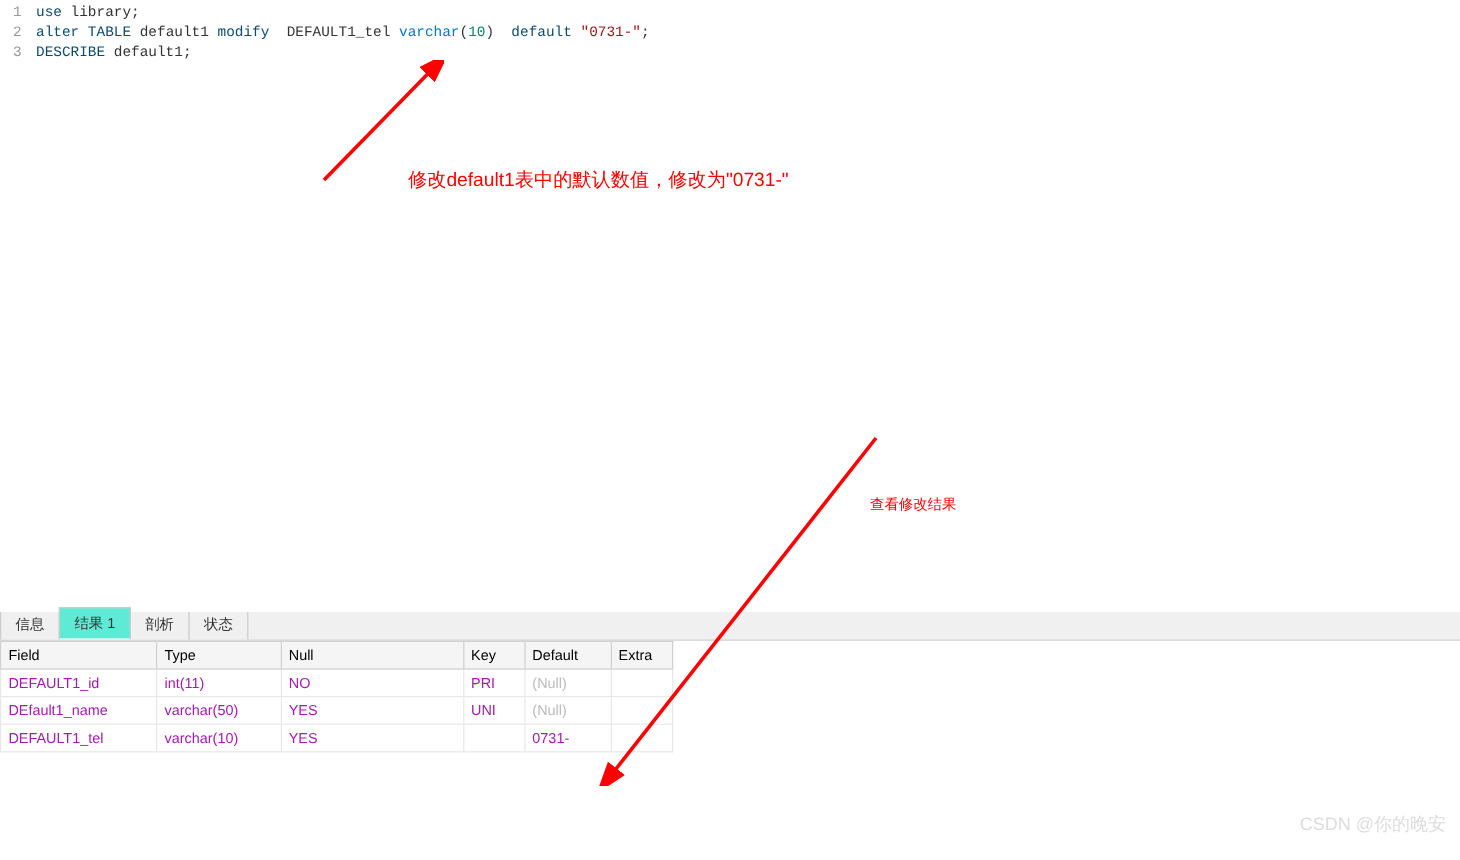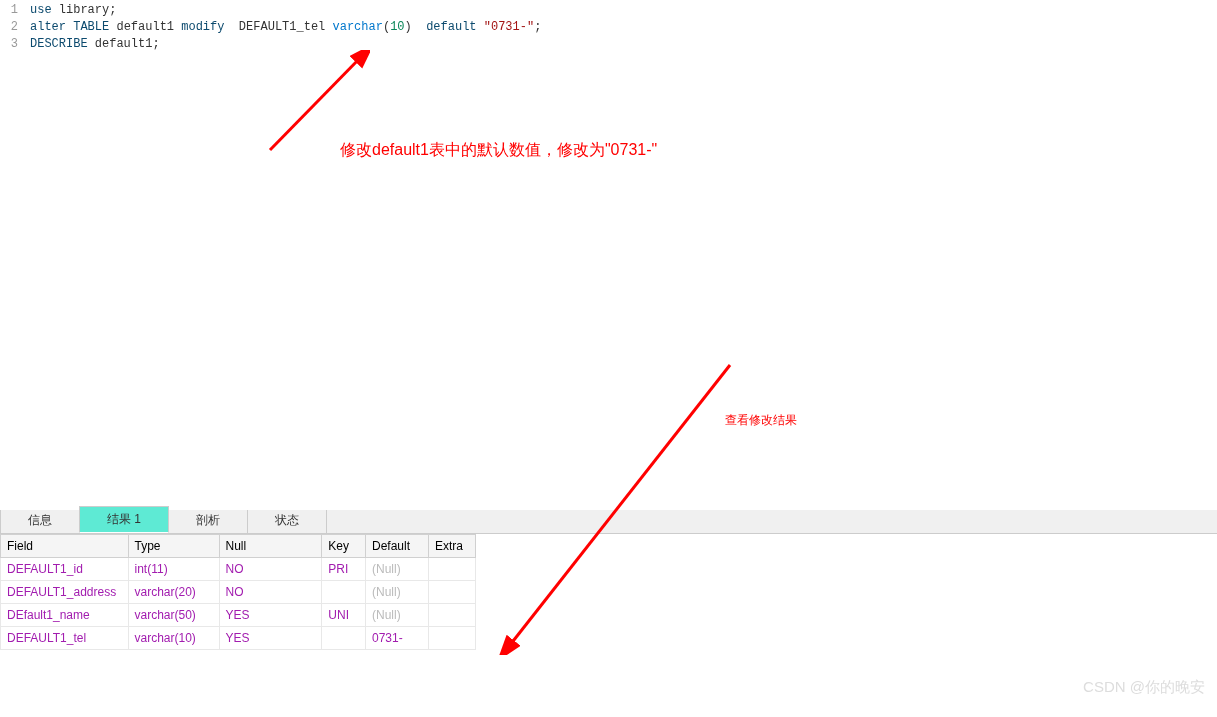--- a/index.html
+++ b/index.html
@@ -71,42 +71,42 @@
     }
     
     .tabs-bar {
       display: flex;
       border-bottom: 1px solid #ccc;
       background: #f0f0f0;
       height: 24px;
       align-items: flex-end;
     }
     .tab {
-      padding: 4px 27px;
+      padding: 4px 12px;
       font-size: 12px;
       border: 1px solid #ccc;
       border-bottom: none;
       background: #f0f0f0;
       cursor: pointer;
       margin-right: -1px;
       color: #333;
     }
     .tab.active {
       background: #5eead4;
       border-bottom: 1px solid #fff;
       position: relative;
       z-index: 1;
     }
     
     .results-area {
       background: #fff;
     }
     .results-table {
       border-collapse: collapse;
-      width: 476px;
+      width: 561px;
       font-size: 12px;
       border-radius: 26px;
     }
     .results-table th {
       text-align: left;
       font-weight: normal;
       padding: 4px 6px;
       border: 1px solid #d0d0d0;
       background: #f5f5f5;
       height: 22px;
@@ -198,28 +198,20 @@
     <tbody id="results-body">
         <tr>
           <td>DEFAULT1_id</td>
           <td>int(11)</td>
           <td>NO</td>
           <td>PRI</td>
           <td class="null-val">(Null)</td>
           <td></td>
         </tr>
         <tr>
-          <td>DEFAULT1_address</td>
-          <td>varchar(20)</td>
-          <td>NO</td>
-          <td></td>
-          <td class="null-val">(Null)</td>
-          <td></td>
-        </tr>
-        <tr>
           <td>DEfault1_name</td>
           <td>varchar(50)</td>
           <td>YES</td>
           <td>UNI</td>
           <td class="null-val">(Null)</td>
           <td></td>
         </tr>
         <tr>
           <td>DEFAULT1_tel</td>
           <td>varchar(10)</td>

